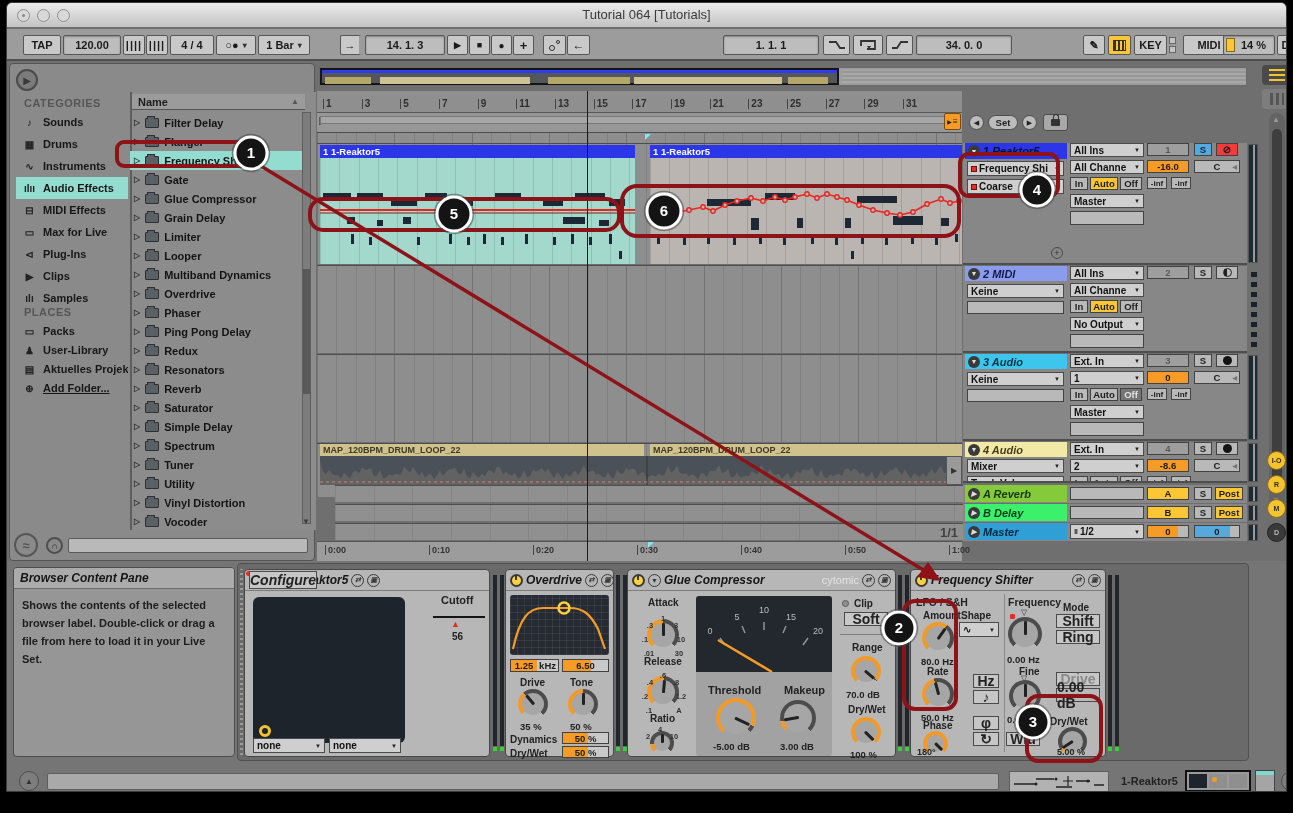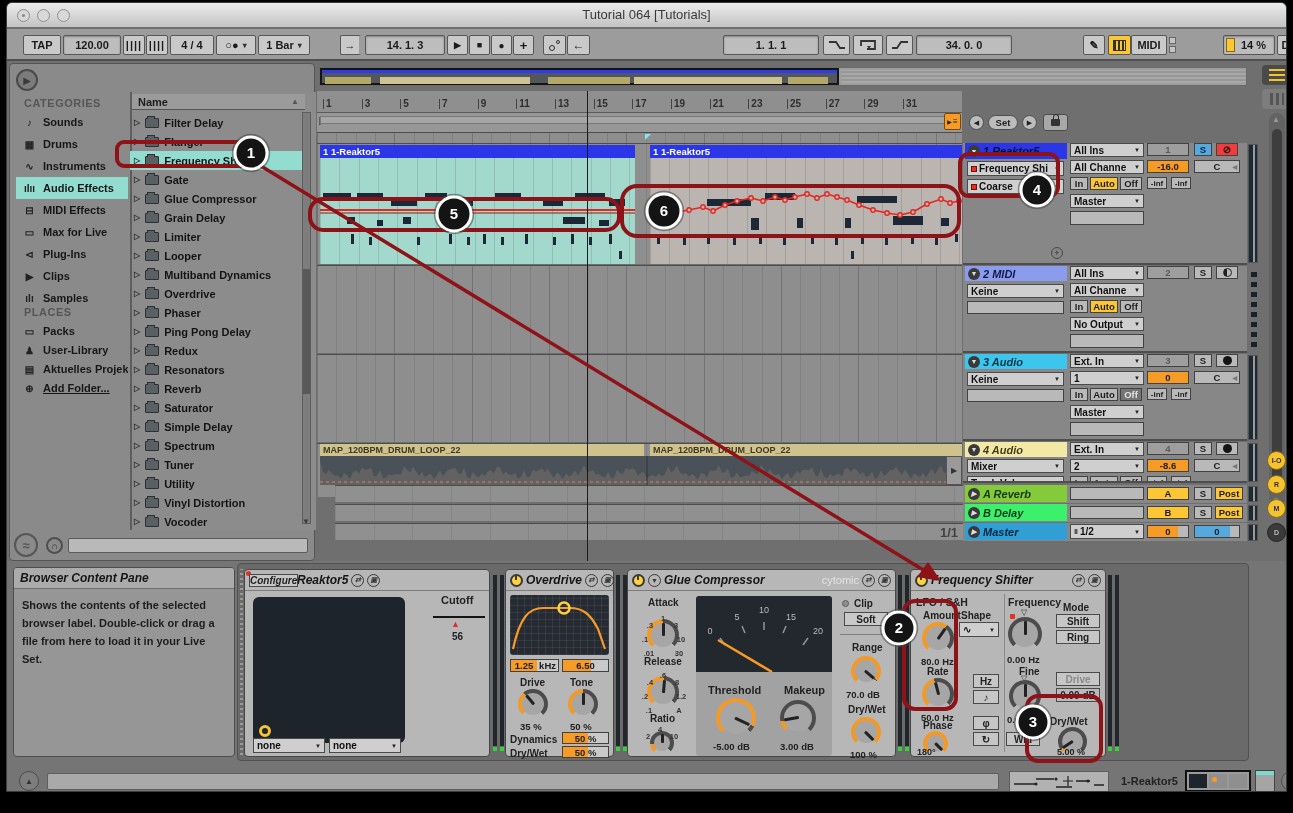--- a/index.html
+++ b/index.html
@@ -56,21 +56,21 @@
 .barnum{position:absolute;top:8px;font-size:10px;font-weight:bold;color:#2e2e2e;border-left:1px solid #444;padding-left:2px;line-height:10px}
 .timelab{position:absolute;top:3px;font-size:9px;font-weight:bold;color:#333;border-left:1px solid #444;padding-left:2px;line-height:10px}
 
 .device{position:absolute;top:566px;height:188px;background:#b7b7b7;border:1px solid #474747;border-radius:4px}
 .dev-head{height:21px;border-bottom:1px solid #7c7c7c;display:flex;align-items:center;gap:3px;padding:0 4px;font-size:12px;font-style:italic;font-weight:bold;color:#161616}
 .pwr{width:13px;height:13px;border-radius:50%;background:#ffd23e;border:2px solid #3a3a3a;position:relative;flex:none}
 .pwr::after{content:"";position:absolute;left:3px;top:0px;width:2px;height:4px;background:#3a3a3a}
 .cico{width:13px;height:13px;border-radius:50%;border:1.5px solid #3a3a3a;color:#3a3a3a;font-size:7px;display:flex;align-items:center;justify-content:center;background:transparent;flex:none}
 .klabel{position:absolute;font-size:10px;font-weight:bold;color:#222}
 .kval{position:absolute;font-size:9.5px;font-weight:bold;color:#222}
-.smbtn{position:absolute;background:#c6c6c6;border:1px solid #4a4a4a;border-radius:0;font-size:10px;font-weight:bold;color:#222;display:flex;align-items:center;justify-content:center}
+.smbtn{position:absolute;background:#c6c6c6;border:1px solid #4a4a4a;border-radius:0;font-size:14px;font-weight:bold;color:#222;display:flex;align-items:center;justify-content:center}
 .chainmeter{position:absolute;top:572px;height:176px;width:11px;background:repeating-linear-gradient(90deg,#20262b 0 4px,transparent 4px 7px);background-size:11px calc(100% - 5px);background-repeat:no-repeat}
 .chainmeter::after{content:"";position:absolute;bottom:0;left:0;width:11px;height:4px;background:repeating-linear-gradient(90deg,#35d435 0 4px,transparent 4px 7px)}
 .vticklab{position:absolute;font-size:7.5px;font-weight:bold;color:#333;transform:translate(-50%,-50%)}
 
 #ann{position:absolute;left:0;top:0;pointer-events:none}
 
 .sidecirc{position:absolute;width:19px;height:19px;border-radius:50%;background:#f5c230;border:1px solid #8a6a10;font-size:7px;font-weight:bold;color:#2e2e2e;display:flex;align-items:center;justify-content:center}
 </style>
 </head>
 <body>
@@ -129,21 +129,21 @@
 
     <div class="tb" style="left:1076px;width:22px">✎</div>
     <div class="tb yellowbtn" style="left:1101px;width:23px">
       <span style="width:13px;height:11px;background:repeating-linear-gradient(90deg,#333 0 2px,#fdc634 2px 4px);border:1px solid #333"></span>
     </div>
     <div class="tb" style="left:1127px;width:33px">KEY</div>
     <div class="tinystack" style="left:1162px">
           <span></span>
           <span></span>
         </div>
-    <div class="tb" style="left:1124px;width:36px">MIDI</div>
+    <div class="tb" style="left:1176px;width:52px">MIDI</div>
     <div class="tb disp" style="left:1216px;width:52px;justify-content:flex-start;padding-left:2px">
       <span style="width:9px;height:14px;background:#fdc634;border:1px solid #8a6a10"></span>
       <span style="margin-left:4px">14 %</span>
     </div>
     <div class="tb" style="left:1270px;width:17px">D</div>
   </div>
 
   <div id="browser">
     <div style="position:absolute;left:6px;top:5px;width:22px;height:22px;border-radius:50%;background:#7b7b7b;border:2px solid #4a4a4a;color:#3a3a3a;font-size:10px;display:flex;align-items:center;justify-content:center">▶</div>
     <div class="sec-title" style="position:absolute;left:14px;top:33px">CATEGORIES</div>
@@ -483,20 +483,30 @@
     </div>
     <div style="position:absolute;left:629px;top:12px;width:16px;height:29px;background:#9a9a9a;border:1px solid #555;color:#333;font-size:8px;display:flex;align-items:center;justify-content:center">▶</div>
   </div>
 
   <div class="ret-row" style="top:482px"></div>
   <div class="ret-row" style="top:501px"></div>
   <div class="ret-row" style="top:520px">
     <span style="position:absolute;right:22px;top:1px;font-size:13px;font-weight:bold;color:#424242">1/1</span>
   </div>
 
+  <div id="time-ruler" style="position:absolute;left:310px;top:538px;width:645px;height:20px;background:#9c9c9c;border-top:1px solid #555">
+    <span style="position:absolute;left:331px;top:0;width:0;height:0;border-top:6px solid #7fe8f2;border-right:6px solid transparent"></span>
+  <span class="timelab" style="left: 8px;">0:00</span>
+        <span class="timelab" style="left: 112px;">0:10</span>
+        <span class="timelab" style="left: 216px;">0:20</span>
+        <span class="timelab" style="left: 320px;">0:30</span>
+        <span class="timelab" style="left: 424px;">0:40</span>
+        <span class="timelab" style="left: 528px;">0:50</span>
+        <span class="timelab" style="left: 632px;">1:00</span>
+      </div>
 
   <div style="position:absolute;left:580px;top:88px;width:1px;height:470px;background:#1c1c1c"></div>
   <span style="position:absolute;left:638px;top:131px;width:0;height:0;border-top:6px solid #7fe8f2;border-right:6px solid transparent"></span>
 
   <div style="position:absolute;left:956px;top:140px;width:284px;height:122px;background:#878787;border-bottom:2px solid #4e4e4e"></div>
   <div style="position:absolute;left:956px;top:263px;width:284px;height:87px;background:#878787;border-bottom:2px solid #4e4e4e"></div>
   <div style="position:absolute;left:956px;top:351px;width:284px;height:87px;background:#878787;border-bottom:2px solid #4e4e4e"></div>
   <div style="position:absolute;left:956px;top:520px;width:284px;height:18px;background:#878787"></div>
 
   <div class="mname" style="left:958px;top:140px;width:102px;height:16px;background:#2b36e8;color:#0a1030">

